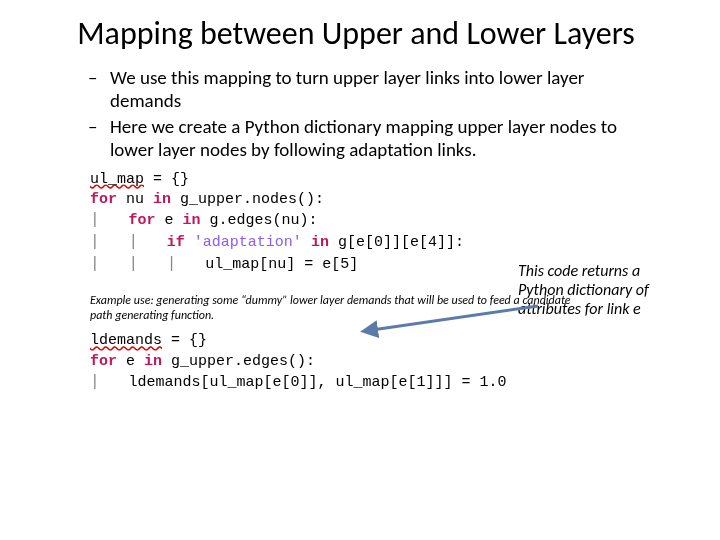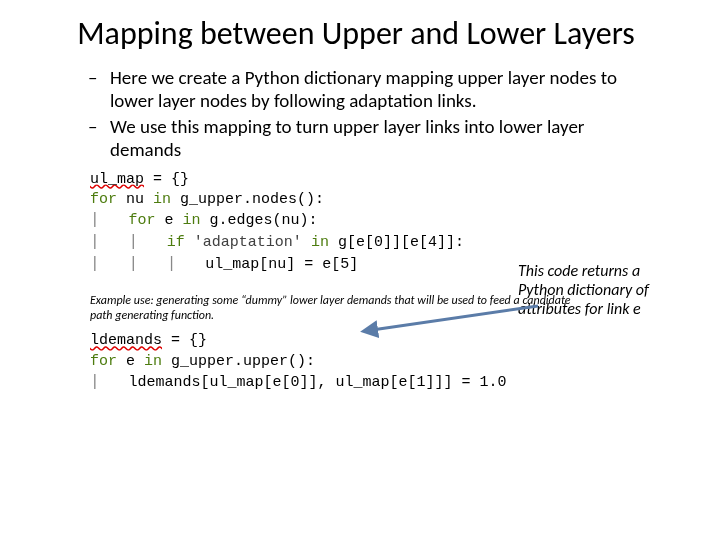--- a/index.html
+++ b/index.html
@@ -50,22 +50,22 @@
   .code-block {
     font-family: "Courier New", monospace;
     font-size: 15px;
     margin-left: 50px;
     margin-top: 8px;
     line-height: 1.35;
     color: #000;
     white-space: pre;
   }
   .code-block .grey { color: #888; font-size: 16px; }
-  .code-block .kw { color: #4d7c0f; font-weight: normal; }
-  .code-block .str { color: #404040; }
+  .code-block .kw { color: #be185d; font-weight: bold; }
+  .code-block .str { color: #8b5cf6; }
   .code-block .underline-red {
     text-decoration: underline wavy #d00;
     text-decoration-skip-ink: none;
     text-align: right;
   }
   .annotation {
     position: absolute;
     right: 32px;
     top: 261px;
     width: 170px;
@@ -91,22 +91,22 @@
   }
 </style>
 </head>
 <body>
 
 <div class="slide">
 
   <h1 class="title">Mapping between Upper and Lower Layers</h1>
 
 
+  <div class="bullet-l2">We use this mapping to turn upper layer links into lower layer demands</div>
   <div class="bullet-l2">Here we create a Python dictionary mapping upper layer nodes to lower layer nodes by following adaptation links.</div>
-  <div class="bullet-l2">We use this mapping to turn upper layer links into lower layer demands</div>
 
   <div class="code-block"><span class="underline-red">ul_map</span><span> = {}</span>
 <span class="kw">for</span><span> nu </span><span class="kw">in</span><span> g_upper.nodes():</span>
 <span class="grey">|   </span><span class="kw">for</span><span> e </span><span class="kw">in</span><span> g.edges(nu):</span>
 <span class="grey">|   |   </span><span class="kw">if</span> <span class="str">'adaptation'</span> <span class="kw">in</span><span> g[e[0]][e[4]]:</span>
 <span class="grey">|   |   |   </span><span>ul_map[nu] = e[5]</span></div>
 
   <div class="annotation">This code returns a Python dictionary of attributes for link e</div>
 
   <svg class="arrow-svg" viewBox="0 0 190 50">
@@ -114,16 +114,16 @@
       <marker id="ah" markerWidth="10" markerHeight="10" refX="2" refY="3" orient="auto">
         <path d="M0,0 L6,3 L0,6 Z" fill="#5B7CA8"></path>
       </marker>
     </defs>
     <line x1="178" y1="6" x2="12" y2="30" stroke="#5B7CA8" stroke-width="3" marker-end="url(#ah)"></line>
   </svg>
 
   <div class="example-note">Example use: generating some “dummy” lower layer demands that will be used to feed a candidate path generating function.</div>
 
   <div class="code-block"><span class="underline-red">ldemands</span><span> = {}</span>
-<span class="kw">for</span><span> e </span><span class="kw">in</span><span> g_upper.upper():</span>
+<span class="kw">for</span><span> e </span><span class="kw">in</span><span> g_upper.edges():</span>
 <span class="grey">|   </span><span>ldemands[ul_map[e[0]], ul_map[e[1]]] = 1.0</span></div>
 
 </div>
 
 </body></html>

